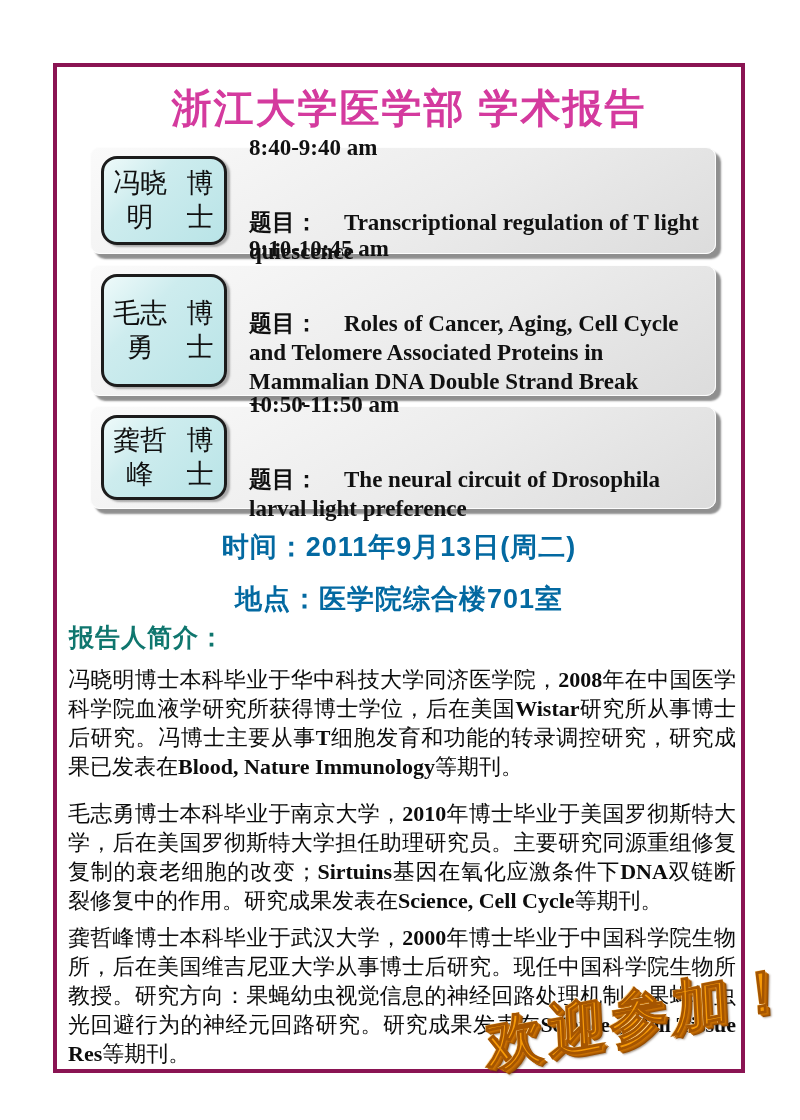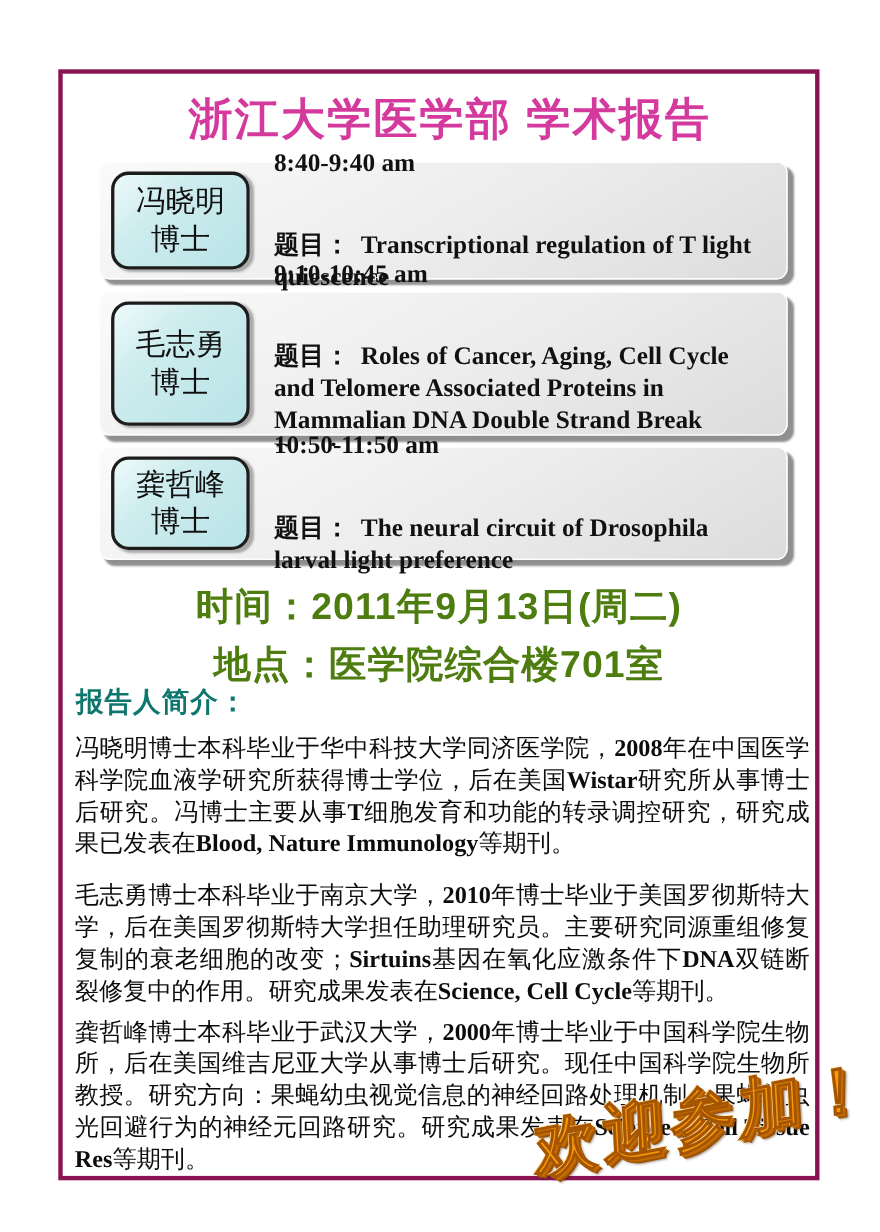--- a/index.html
+++ b/index.html
@@ -25,34 +25,34 @@
     display:flex;align-items:stretch;padding:8px 14px 8px 10px;
   }
   .card1{top:80px;height:107px;}
   .card2{top:198px;height:131px;}
   .card3{top:339px;height:103px;}
   .badge{
     flex:0 0 120px;margin-right:22px;align-self:stretch;
     background:linear-gradient(135deg,#eefafa 0%,#cdecee 35%,#b9e4e7 100%);
     border:3px solid #1c1c1c;border-radius:16px;
     box-shadow:3px 2px 2px rgba(110,110,110,.55);
-    display:flex;flex-direction:column;align-items:center;justify-content:center;
+    display:flex;flex-direction:row;align-items:center;justify-content:center;
     font-family:"Liberation Serif",serif;font-size:27px;color:#101010;
     line-height:1.25;text-align:center;
   }
   .card-text{
     flex:1;display:flex;flex-direction:column;justify-content:center;
     font-family:"Liberation Serif",serif;font-weight:bold;color:#111;gap:40px;
   }
   .session-time{font-size:23px;margin-bottom:7px;}
   .topic-line{font-size:23px;line-height:29px;}
-  .topic-label{margin-right:10px;}
+  .topic-label{margin-right:26px;}
   .purple-line{
     position:absolute;left:0;width:100%;text-align:center;
-    font-size:34px;font-weight:bold;color:#4d7c0f;letter-spacing:1px;
+    font-size:27px;font-weight:bold;color:#0369a1;letter-spacing:1px;
   }
   .event-time{top:462px;}
   .event-location{top:514px;}
   .bios-heading{
     position:absolute;left:12px;top:554px;
     font-size:25px;font-weight:bold;color:#0f766e;letter-spacing:1px;
   }
   .bio{
     position:absolute;left:11px;width:668px;
     font-family:"Liberation Serif",serif;font-size:22px;line-height:29px;

